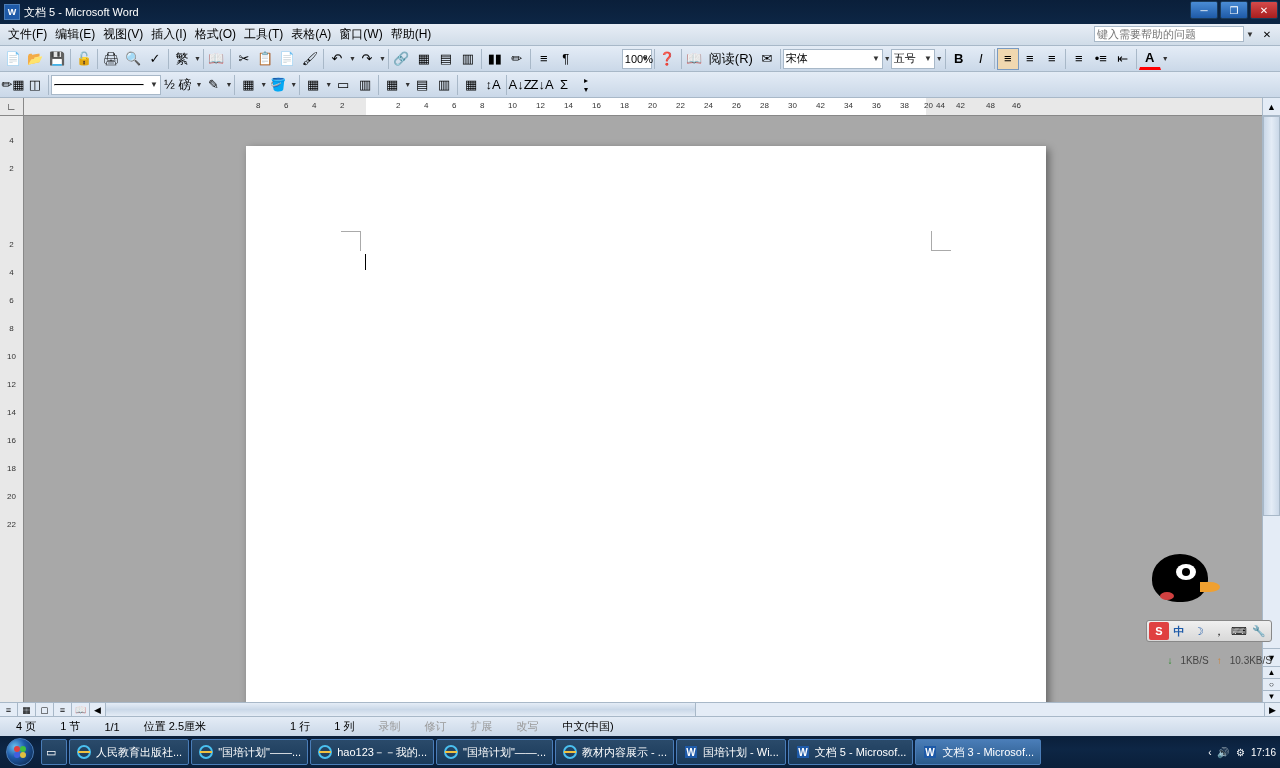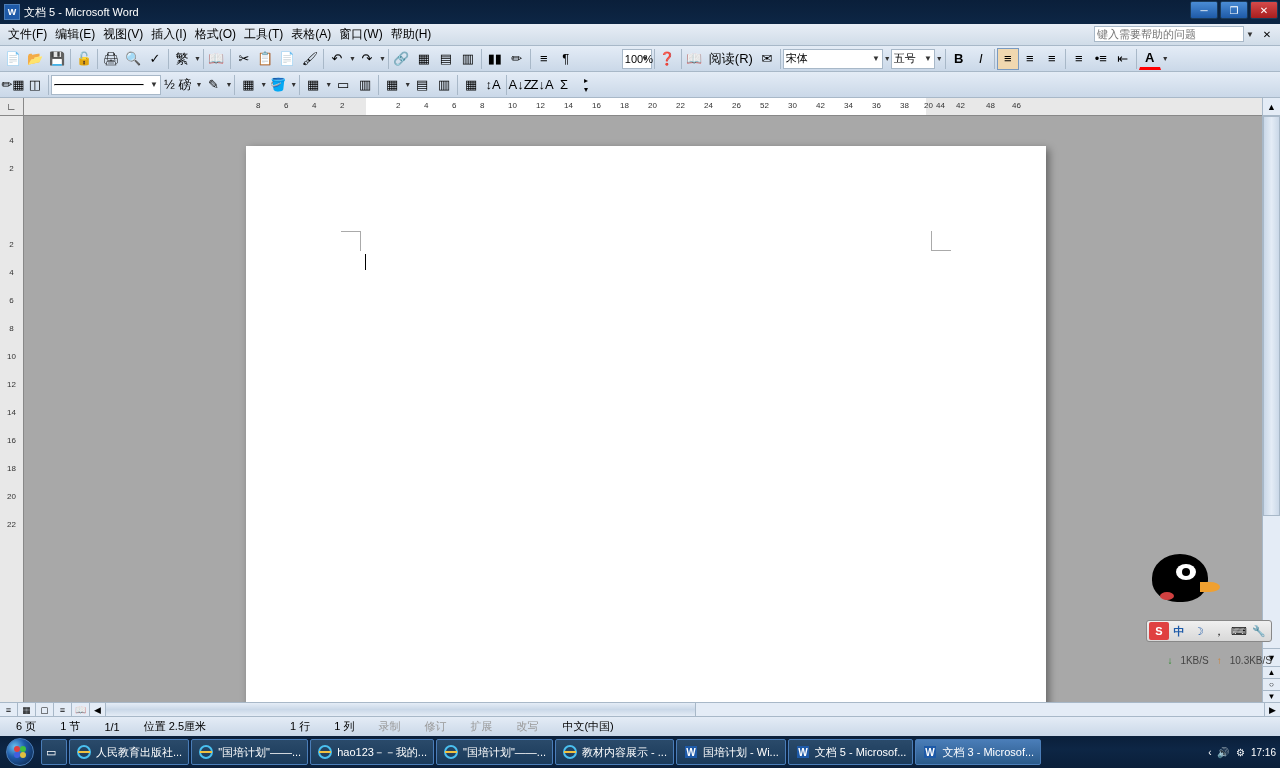--- a/index.html
+++ b/index.html
@@ -261,21 +261,21 @@
           <span class="ht" style="left: 456px;">8</span>
           <span class="ht" style="left: 484px;">10</span>
           <span class="ht" style="left: 512px;">12</span>
           <span class="ht" style="left: 540px;">14</span>
           <span class="ht" style="left: 568px;">16</span>
           <span class="ht" style="left: 596px;">18</span>
           <span class="ht" style="left: 624px;">20</span>
           <span class="ht" style="left: 652px;">22</span>
           <span class="ht" style="left: 680px;">24</span>
           <span class="ht" style="left: 708px;">26</span>
-          <span class="ht" style="left: 736px;">52</span>
+          <span class="ht" style="left: 736px;">28</span>
           <span class="ht" style="left: 764px;">30</span>
           <span class="ht" style="left: 792px;">42</span>
           <span class="ht" style="left: 820px;">34</span>
           <span class="ht" style="left: 848px;">36</span>
           <span class="ht" style="left: 876px;">38</span>
           <span class="ht" style="left: 900px;">20</span>
           <span class="ht" style="left: 932px;">42</span>
           <span class="ht" style="left: 912px;">44</span>
           <span class="ht" style="left: 988px;">46</span>
           <span class="ht" style="left: 962px;">48</span>
@@ -335,21 +335,21 @@
     <div class="viewbtn">📖</div>
   </div>
   <div class="hscroll">
     <div class="sbtn2 l">◀</div>
     <div class="thumb2"></div>
     <div class="sbtn2 r">▶</div>
   </div>
 </div>
 
 <div class="statusbar">
-  <div class="cell">6 页</div>
+  <div class="cell">4 页</div>
   <div class="cell">1 节</div>
   <div class="cell">1/1</div>
   <div class="cell">位置 2.5厘米</div>
   <div class="cell" style="width:60px"></div>
   <div class="cell">1 行</div>
   <div class="cell">1 列</div>
   <div class="cell grey">录制</div>
   <div class="cell grey">修订</div>
   <div class="cell grey">扩展</div>
   <div class="cell grey">改写</div>

